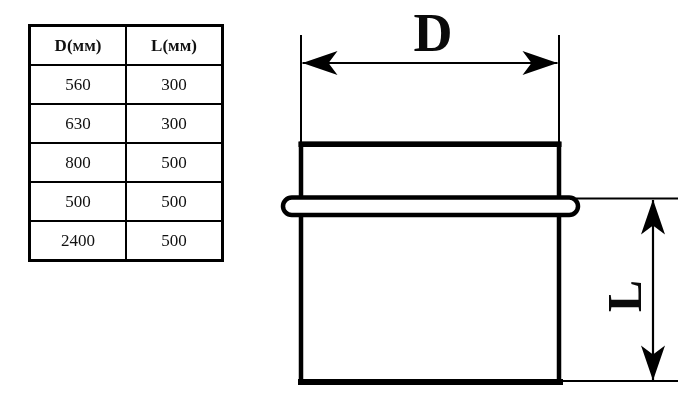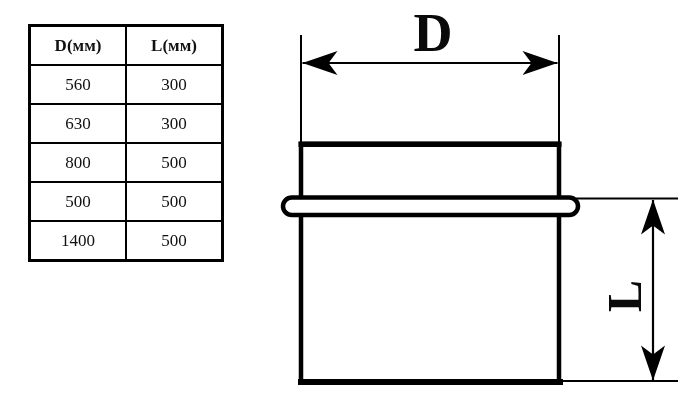--- a/index.html
+++ b/index.html
@@ -63,21 +63,21 @@
         </tr>
       <tr>
           <td>800</td>
           <td>500</td>
         </tr>
       <tr>
           <td>500</td>
           <td>500</td>
         </tr>
       <tr>
-          <td>1400</td>
+          <td>2400</td>
           <td>500</td>
         </tr>
     </tbody>
   </table>
 
   <svg class="drawing" width="700" height="418" viewBox="0 0 700 418">
     <g stroke="#000000" fill="none" stroke-linecap="butt">
 
       <rect x="301" y="144" width="258" height="238" stroke-width="4.5" fill="#ffffff"></rect>
       <line x1="298.5" y1="144.2" x2="561.5" y2="144.2" stroke-width="5.5"></line>

